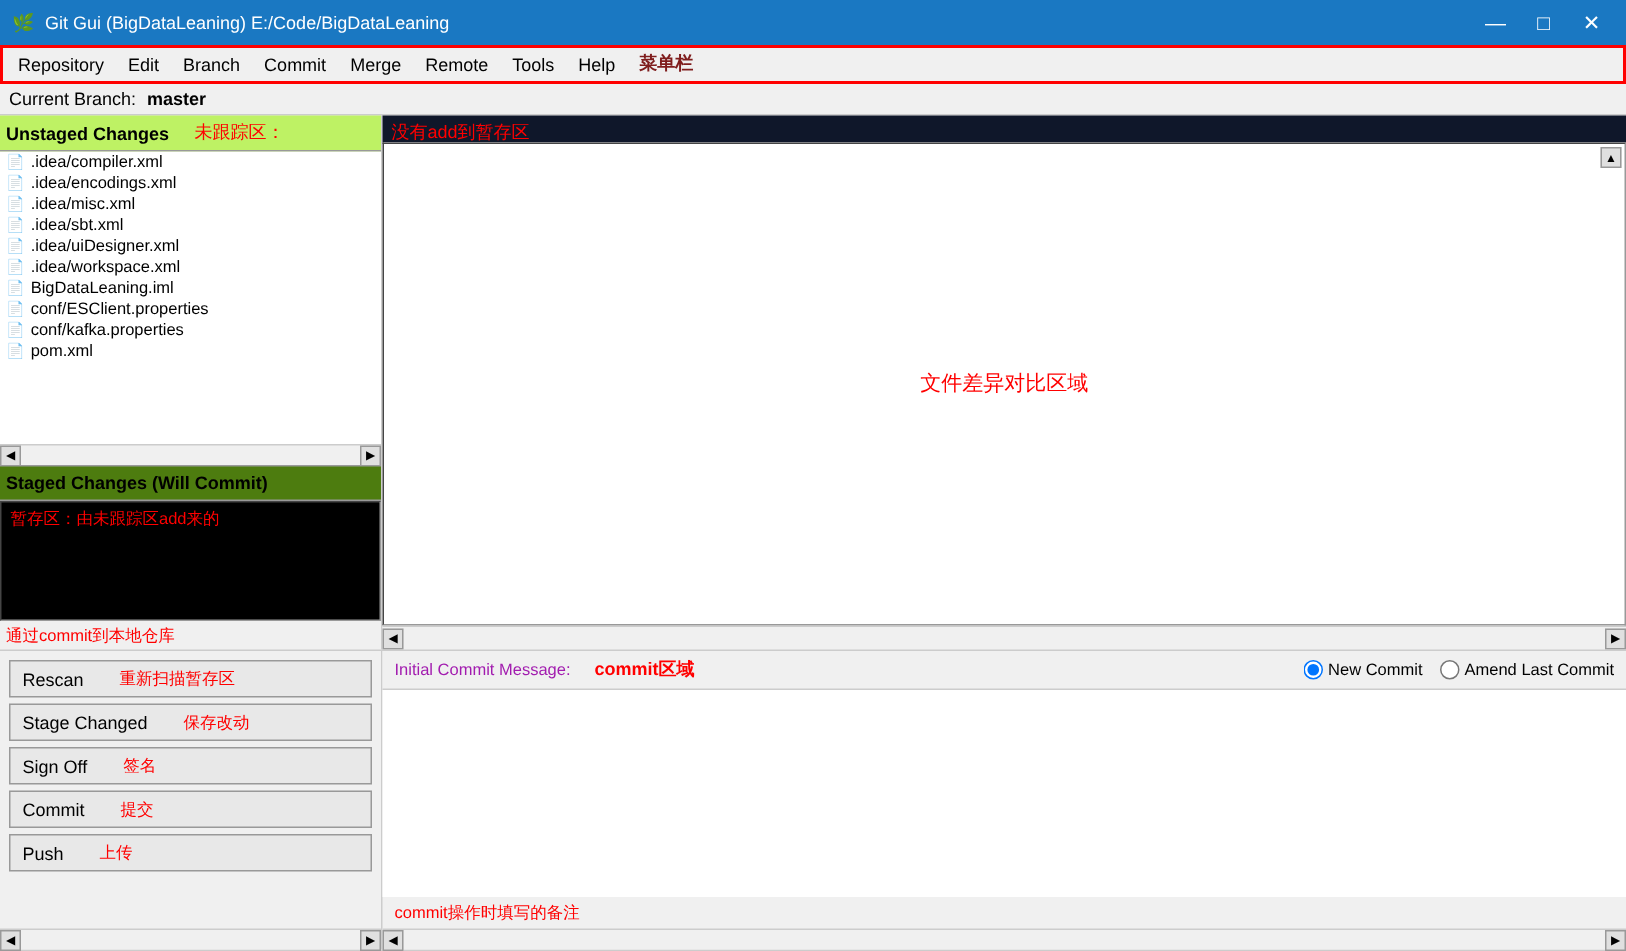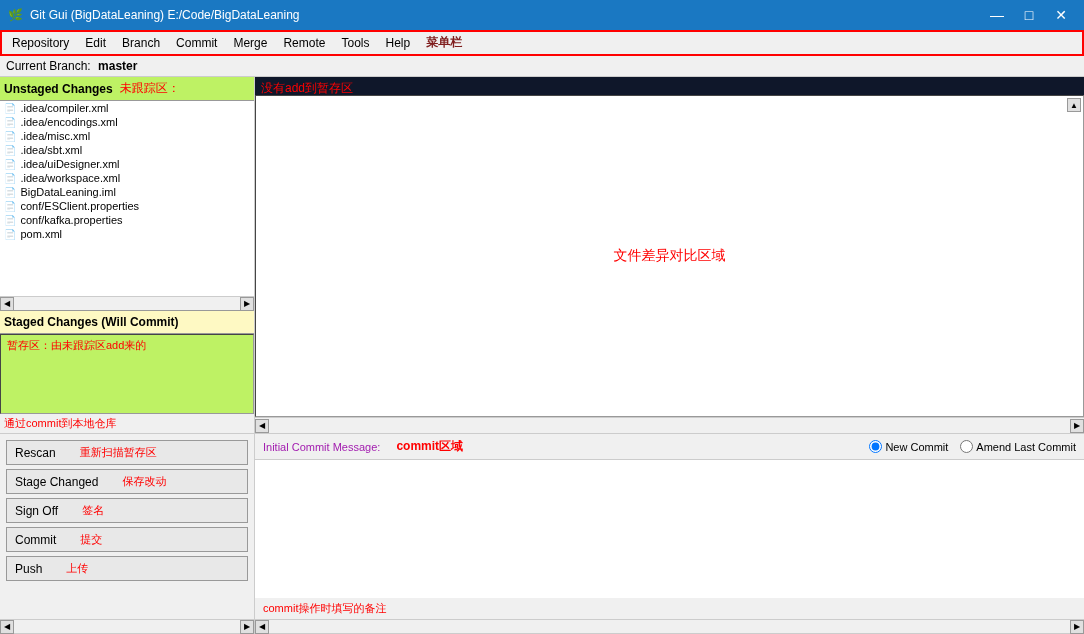--- a/index.html
+++ b/index.html
@@ -94,52 +94,52 @@
       display: flex;
       align-items: center;
       padding: 2px 4px;
       height: 24px;
     }
     .unstaged-header {
       background: #bef264;
       border-bottom: 1px solid #999;
     }
     .staged-header {
-      background: #fef9c3;
+      background: #4d7c0f;
       border-top: 1px solid #999;
       border-bottom: 1px solid #999;
     }
     .panel-header-label {
       font-size: 12px;
       font-weight: bold;
       color: #000;
     }
     .panel-header-label-red {
       font-size: 12px;
       color: red;
-      margin-left: 7px;
+      margin-left: 17px;
     }
     .file-item {
       display: flex;
       align-items: center;
       padding: 1px 4px;
       font-size: 11px;
       cursor: pointer;
       white-space: nowrap;
     }
     .file-icon {
       margin-right: 4px;
       font-size: 10px;
       color: #555;
     }
 
     .staged-area {
       height: 80px;
       overflow-y: auto;
-      background: #bef264;
+      background: #000000;
       border: 1px inset #999;
     }
     .staged-text {
       padding: 3px 6px;
       font-size: 11px;
       color: red;
     }
 
     .commit-note {
       padding: 2px 4px;

